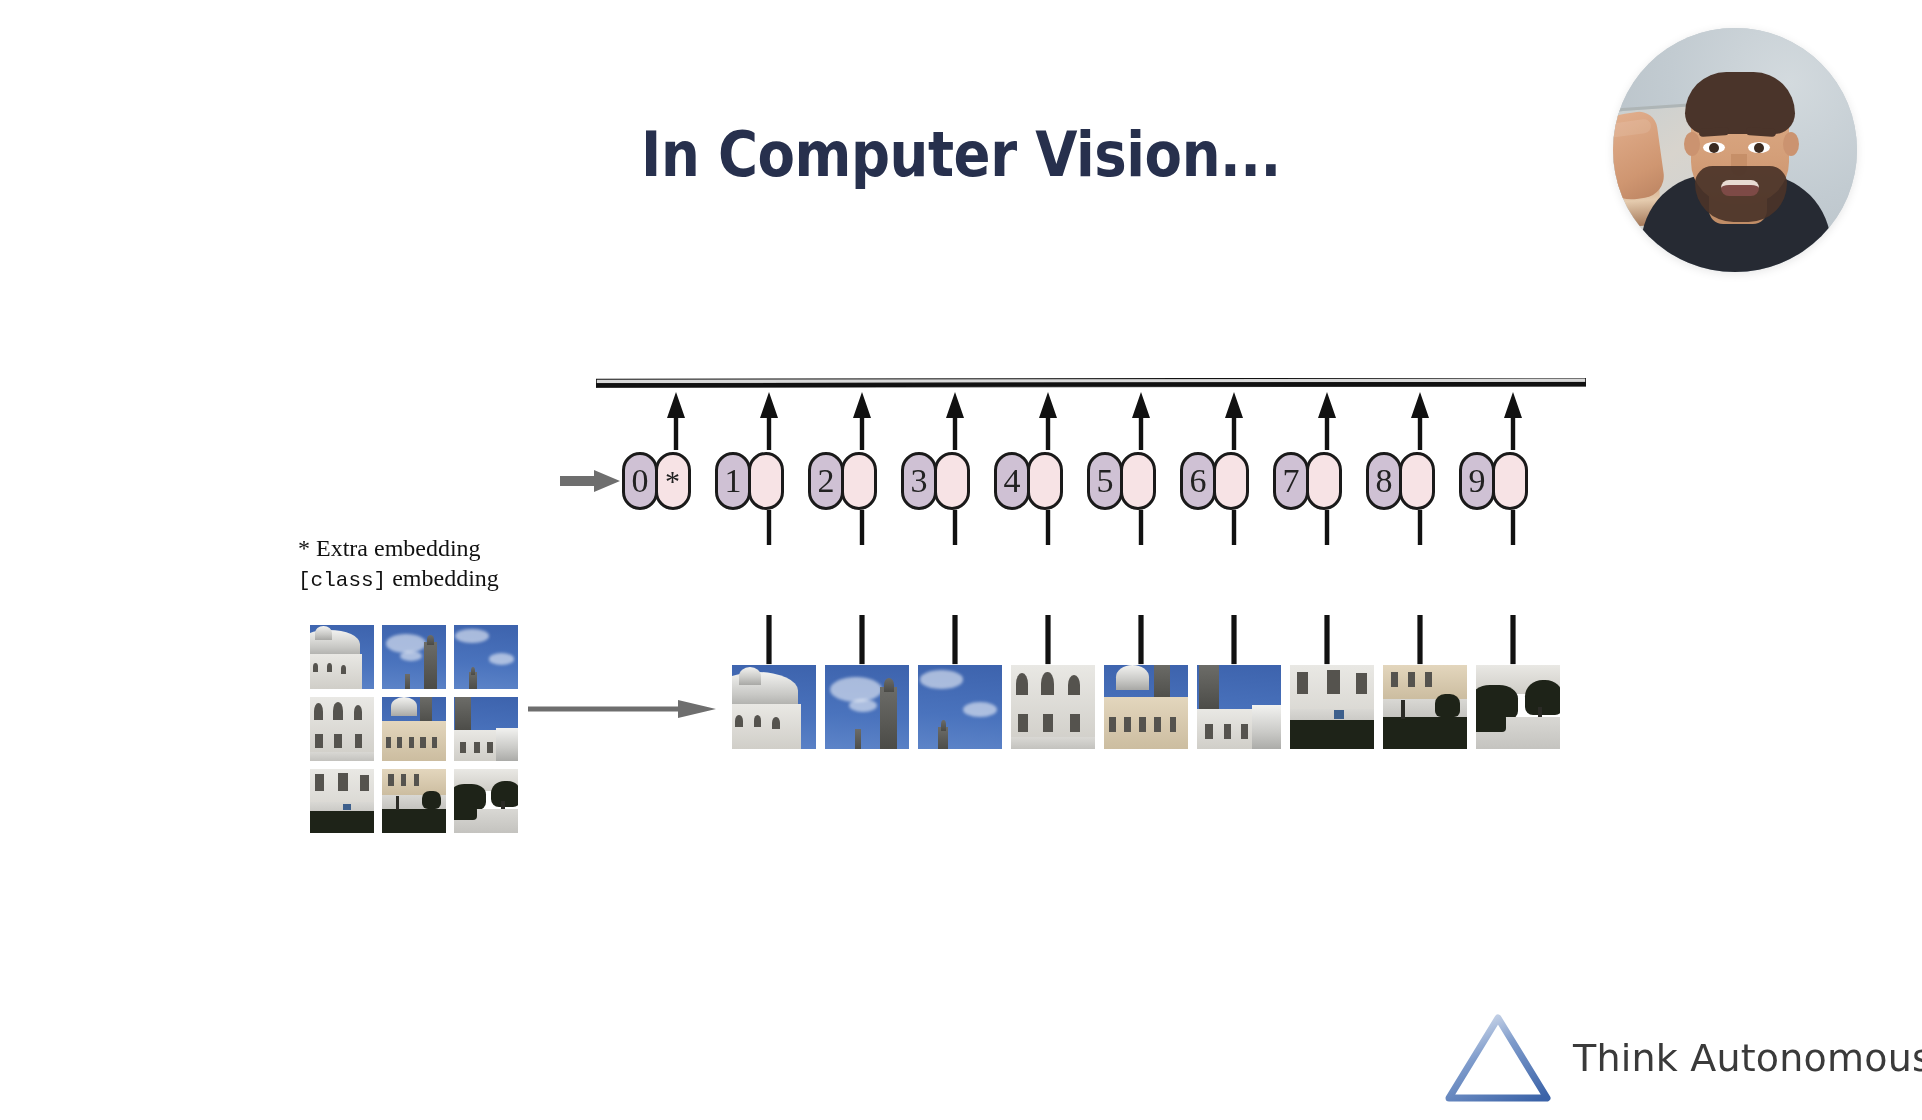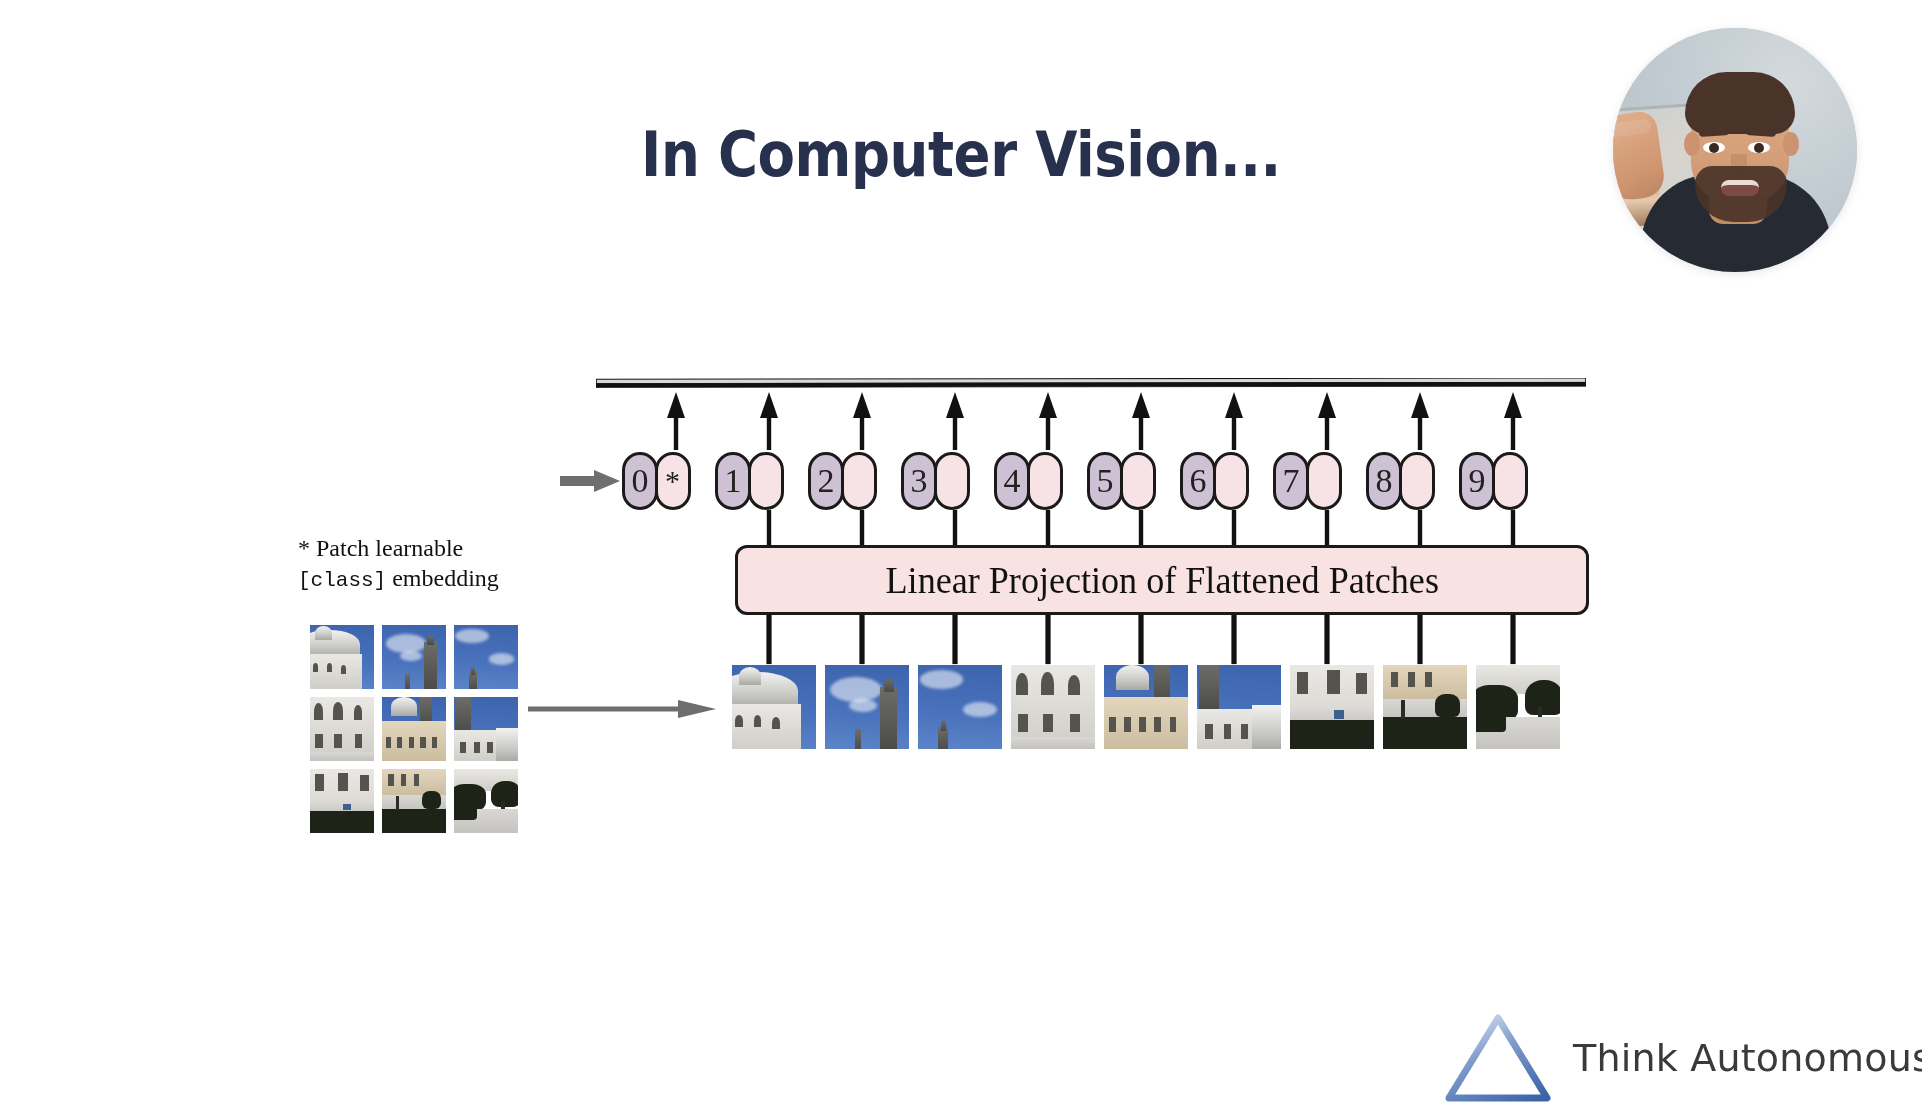--- a/index.html
+++ b/index.html
@@ -388,27 +388,24 @@
         <div class="token" style="left: 1366px; top: 452px;">
           <div class="pill pill-num">8</div>
           <div class="pill pill-emb"></div>
         </div>
         <div class="token" style="left: 1459px; top: 452px;">
           <div class="pill pill-num">9</div>
           <div class="pill pill-emb"></div>
         </div>
       </div>
 
-    <div id="linproj">
-      <span id="linproj-label">Linear Projection of Flattened Patches</span>
-    </div>
 
 
     <div id="extra-label">
-      <div>* Patch learnable</div>
+      <div>* Extra embedding</div>
       <div>
         <span class="mono">[class]</span><span> embedding</span>
       </div>
     </div>
 
     <svg id="grey-arrow-1" viewBox="0 0 62 26">
       <path d="M0,8 L34,8 L34,2 L60,13 L34,24 L34,18 L0,18 Z" fill="#6e6e6e"></path>
     </svg>
 
     <svg id="grey-arrow-2" viewBox="0 0 190 22">

